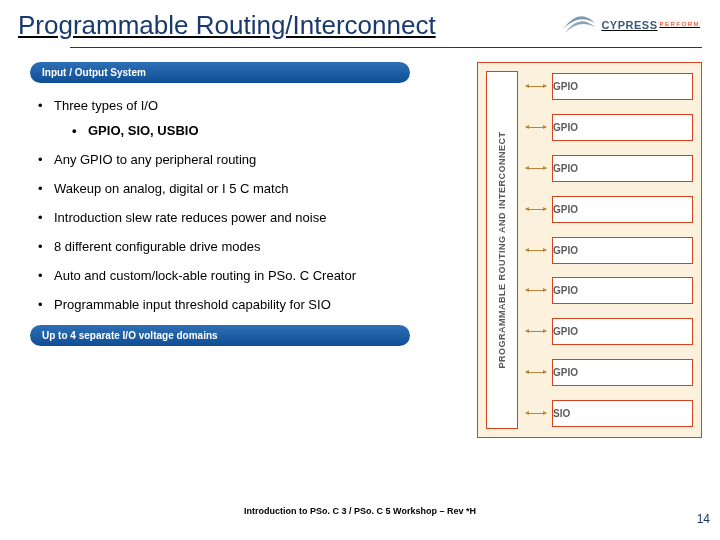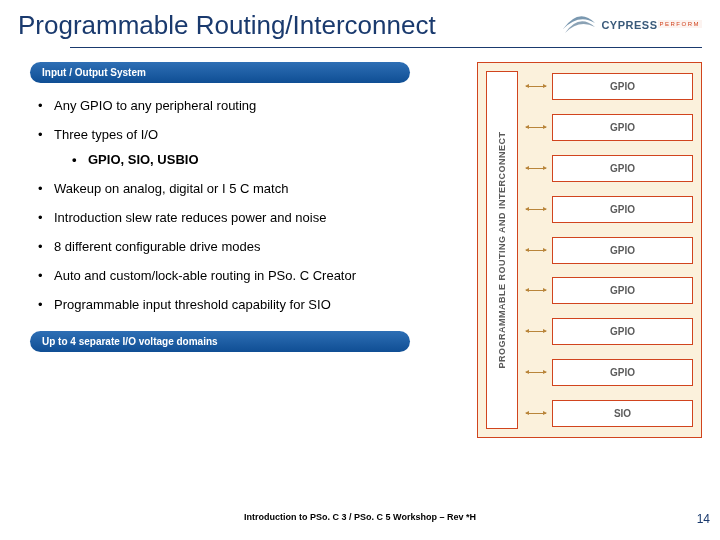--- a/index.html
+++ b/index.html
@@ -9,20 +9,21 @@
     font-family: Arial, Helvetica, sans-serif;
     background: #fff;
     position: relative;
     overflow: hidden;
   }
   .header {
     display: flex;
     align-items: center;
     justify-content: space-between;
     padding: 10px 18px 6px 18px;
+    text-decoration: underline;
   }
   .title {
     font-size: 26px;
     color: #1a3a6e;
     font-weight: 400;
   }
   .logo {
     display: flex;
     align-items: center;
     gap: 4px;
@@ -161,29 +162,28 @@
     width: 0; height: 0;
     border-top: 2.5px solid transparent;
     border-bottom: 2.5px solid transparent;
   }
   .gpio-arrow::before { left: -1px; border-right: 4px solid #b9853a; }
   .gpio-arrow::after { right: -1px; border-left: 4px solid #b9853a; }
   .gpio-box {
     flex: 1;
     background: #fff;
     border: 1px solid #d1441e;
-    text-align: center;
     font-size: 10px;
     font-weight: bold;
     color: #5b5b5b;
     padding: 7px 0;
   }
   .footer {
     position: absolute;
-    bottom: 18px;
+    bottom: 24px;
     left: 0;
     right: 0;
     text-align: center;
     font-size: 9px;
     font-weight: bold;
     color: #000;
   }
   .pagenum {
     position: absolute;
     bottom: 14px;
@@ -210,35 +210,35 @@
     </div>
   </div>
 </div>
 <div class="rule"></div>
 
 <div class="content">
   <div class="left">
 
     <div class="pill">Input / Output System</div>
     <ul class="bullets">
-      <li>Any GPIO to any peripheral routing</li>
       <li>
         <span>Three types of I/O</span>
         <ul class="sub-bullets">
           <li>GPIO, SIO, USBIO</li>
         </ul>
       </li>
+      <li>Any GPIO to any peripheral routing</li>
       <li>Wakeup on analog, digital or I 5 C match</li>
       <li>Introduction slew rate reduces power and noise</li>
       <li>8 different configurable drive modes</li>
       <li>Auto and custom/lock-able routing in PSo. C Creator</li>
       <li>Programmable input threshold capability for SIO</li>
     </ul>
 
-    <div class="pill" style="margin-top:12px">Up to 4 separate I/O voltage domains</div>
+    <div class="pill" style="margin-top:6px">Up to 4 separate I/O voltage domains</div>
 
   </div>
 
   <div class="right">
     <div class="diagram">
       <div class="vbar">
         <div class="vbar-text">PROGRAMMABLE ROUTING AND INTERCONNECT</div>
       </div>
       <div class="gpio-stack">
         <div class="gpio-row">

